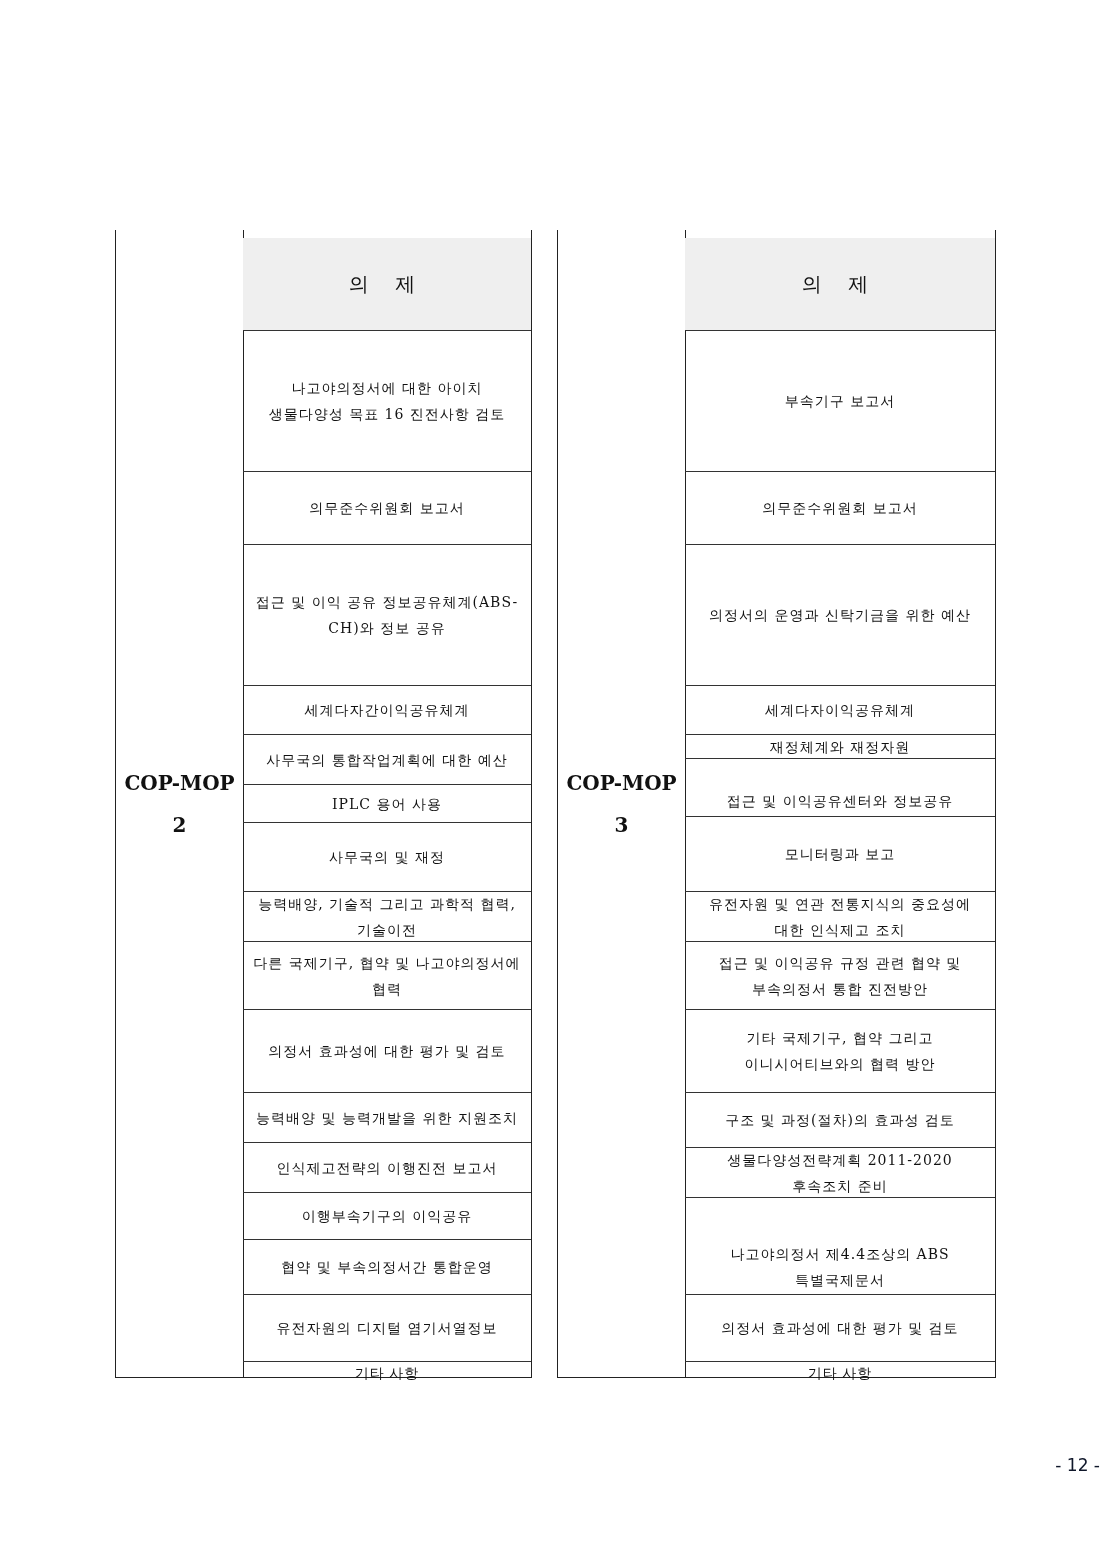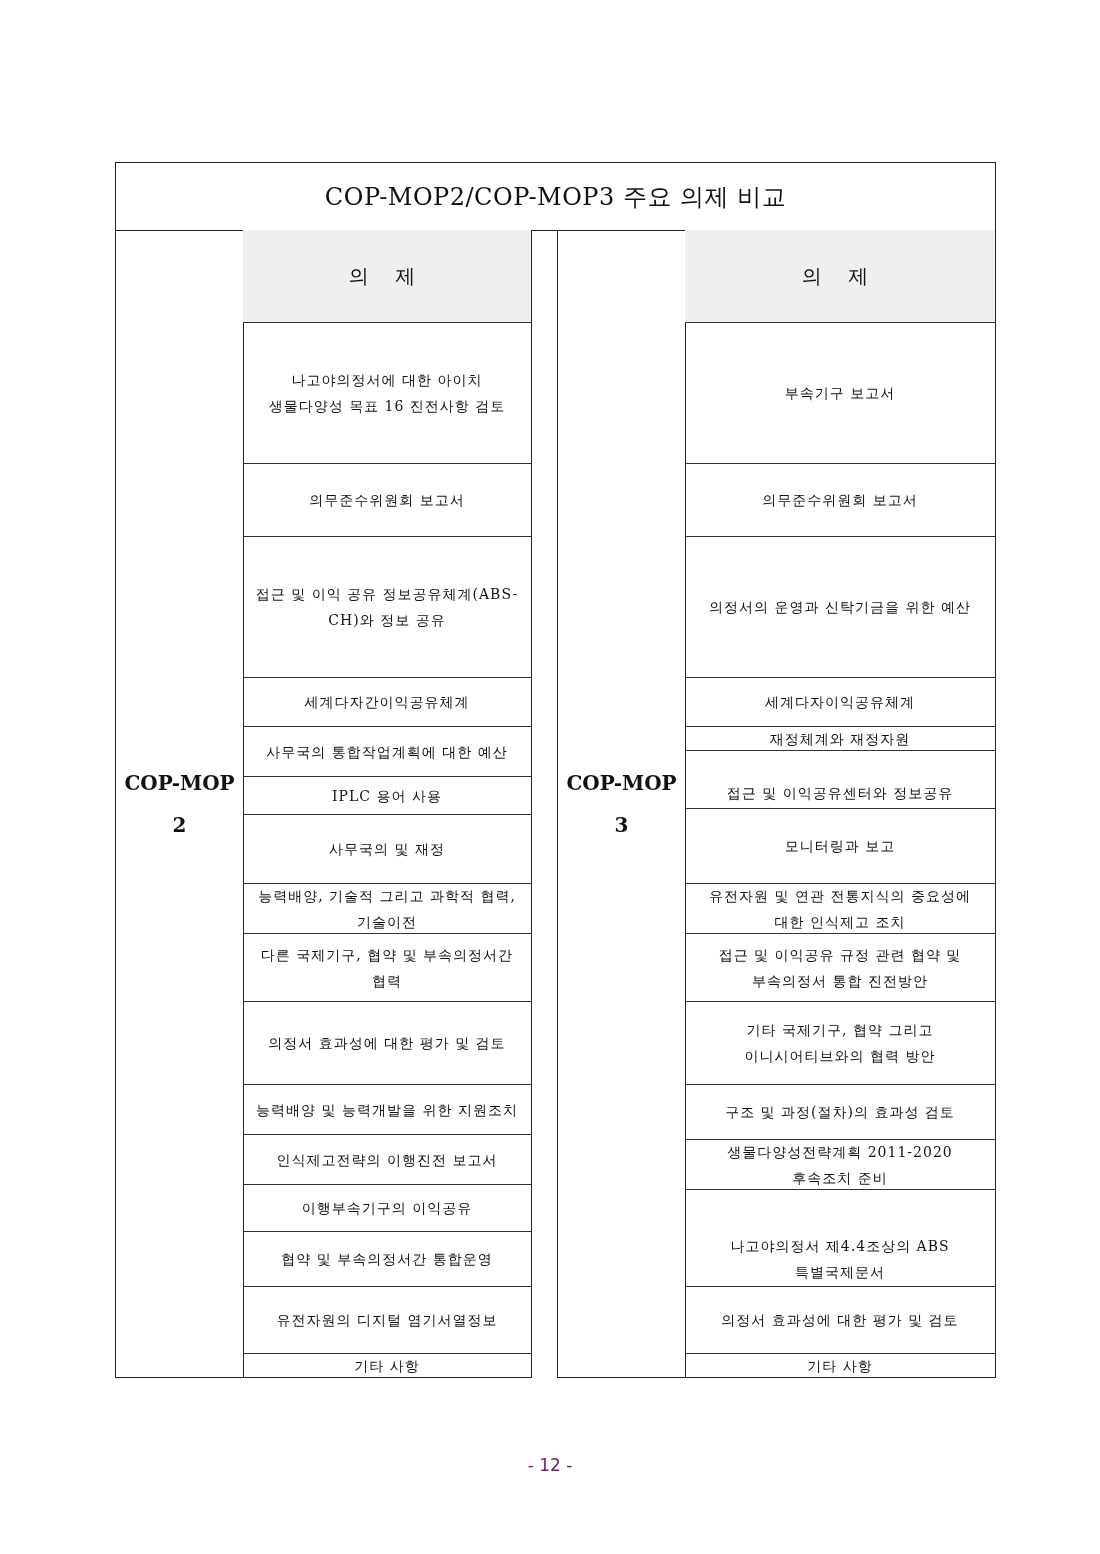--- a/index.html
+++ b/index.html
@@ -15,60 +15,57 @@
   .block { position: absolute; top: 230px; border: 1.5px solid #222; box-sizing: border-box; }
   .block.left  { left: 115px; width: 417px; height: 1148px; border-top: none; }
   .block.right { left: 557px; width: 439px; height: 1148px; border-top: none; }
 
   .label-col { position: absolute; left: 0; top: 0; bottom: 0; border-right: 1.5px solid #222;
                display: flex; flex-direction: column; align-items: center; justify-content: center;
                font-weight: bold; font-size: 20px; line-height: 42px; text-align: center; }
   .block.left .label-col { width: 127px; }
   .block.right .label-col { width: 127px; }
 
-  .agenda-col { position: absolute; top: 0; bottom: 0; right: 0; padding-left: 29px; }
+  .agenda-col { position: absolute; top: 8px; bottom: 0; right: 0; padding-left: 29px; }
   .block.left .agenda-col { left: 127px; }
   .block.right .agenda-col { left: 127px; }
 
   .cell { position: absolute; left: 0; right: 0; box-sizing: border-box;
           border-bottom: 1.5px solid #333; display: flex; align-items: center; justify-content: center;
           text-align: center; font-size: 14px; line-height: 26px; padding: 0 10px;
           letter-spacing: 1px; word-break: keep-all; }
   .cell.header { background: #efefef; font-size: 20px; letter-spacing: 10px; }
-  .cell.last { border-bottom: none; }
+  .cell.last { border-bottom: none; font-family: Liberation Serif, serif; }
 
-  .page-number { position: absolute; left: 0; width: 1100px; top: 1455px; text-align: center;
-                 font-family: "DejaVu Sans", "Liberation Sans", sans-serif; font-size: 17px; color: #701a75; }
+  .page-number { position: absolute; left: 0; width: 1100px; top: 1455px; text-align: right;
+                 font-family: "DejaVu Sans", "Liberation Sans", sans-serif; font-size: 17px; color: #0f172a; }
 </style>
 </head>
 <body>
 
 <div class="page">
 
-  <div class="title-box">
-    <span>COP-MOP2/COP-MOP3 주요 의제 비교</span>
-  </div>
 
   <div class="block left">
     <div class="label-col">
       <span>COP-MOP</span>
       <span>2</span>
     </div>
     <div class="agenda-col">
       <div class="cell header" style="top:0;height:93px;">의 제</div>
 
     <div class="cell" style="top: 93px; height: 141px;">나고야의정서에 대한 아이치 생물다양성 목표 16 진전사항 검토</div>
         <div class="cell" style="top: 234px; height: 73px;">의무준수위원회 보고서</div>
         <div class="cell" style="top: 307px; height: 141px;">접근 및 이익 공유 정보공유체계(ABS-CH)와 정보 공유</div>
         <div class="cell" style="top: 448px; height: 49px;">세계다자간이익공유체계</div>
         <div class="cell" style="top: 497px; height: 50px;">사무국의 통합작업계획에 대한 예산</div>
         <div class="cell" style="top: 547px; height: 38px;">IPLC 용어 사용</div>
         <div class="cell" style="top: 585px; height: 69px;">사무국의 및 재정</div>
         <div class="cell" style="top: 654px; height: 50px;">능력배양, 기술적 그리고 과학적 협력, 기술이전</div>
-        <div class="cell" style="top: 704px; height: 68px;">다른 국제기구, 협약 및 부속의정서간 협력</div>
+        <div class="cell" style="top: 704px; height: 68px;">다른 국제기구, 협약 및 나고야의정서에 협력</div>
         <div class="cell" style="top: 772px; height: 83px;">의정서 효과성에 대한 평가 및 검토</div>
         <div class="cell" style="top: 855px; height: 50px;">능력배양 및 능력개발을 위한 지원조치</div>
         <div class="cell" style="top: 905px; height: 50px;">인식제고전략의 이행진전 보고서</div>
         <div class="cell" style="top: 955px; height: 47px;">이행부속기구의 이익공유</div>
         <div class="cell" style="top: 1002px; height: 55px;">협약 및 부속의정서간 통합운영</div>
         <div class="cell" style="top: 1057px; height: 67px;">유전자원의 디지털 염기서열정보</div>
         <div class="cell last" style="top: 1124px; height: 24px;">기타 사항</div>
       </div>
   </div>
 

